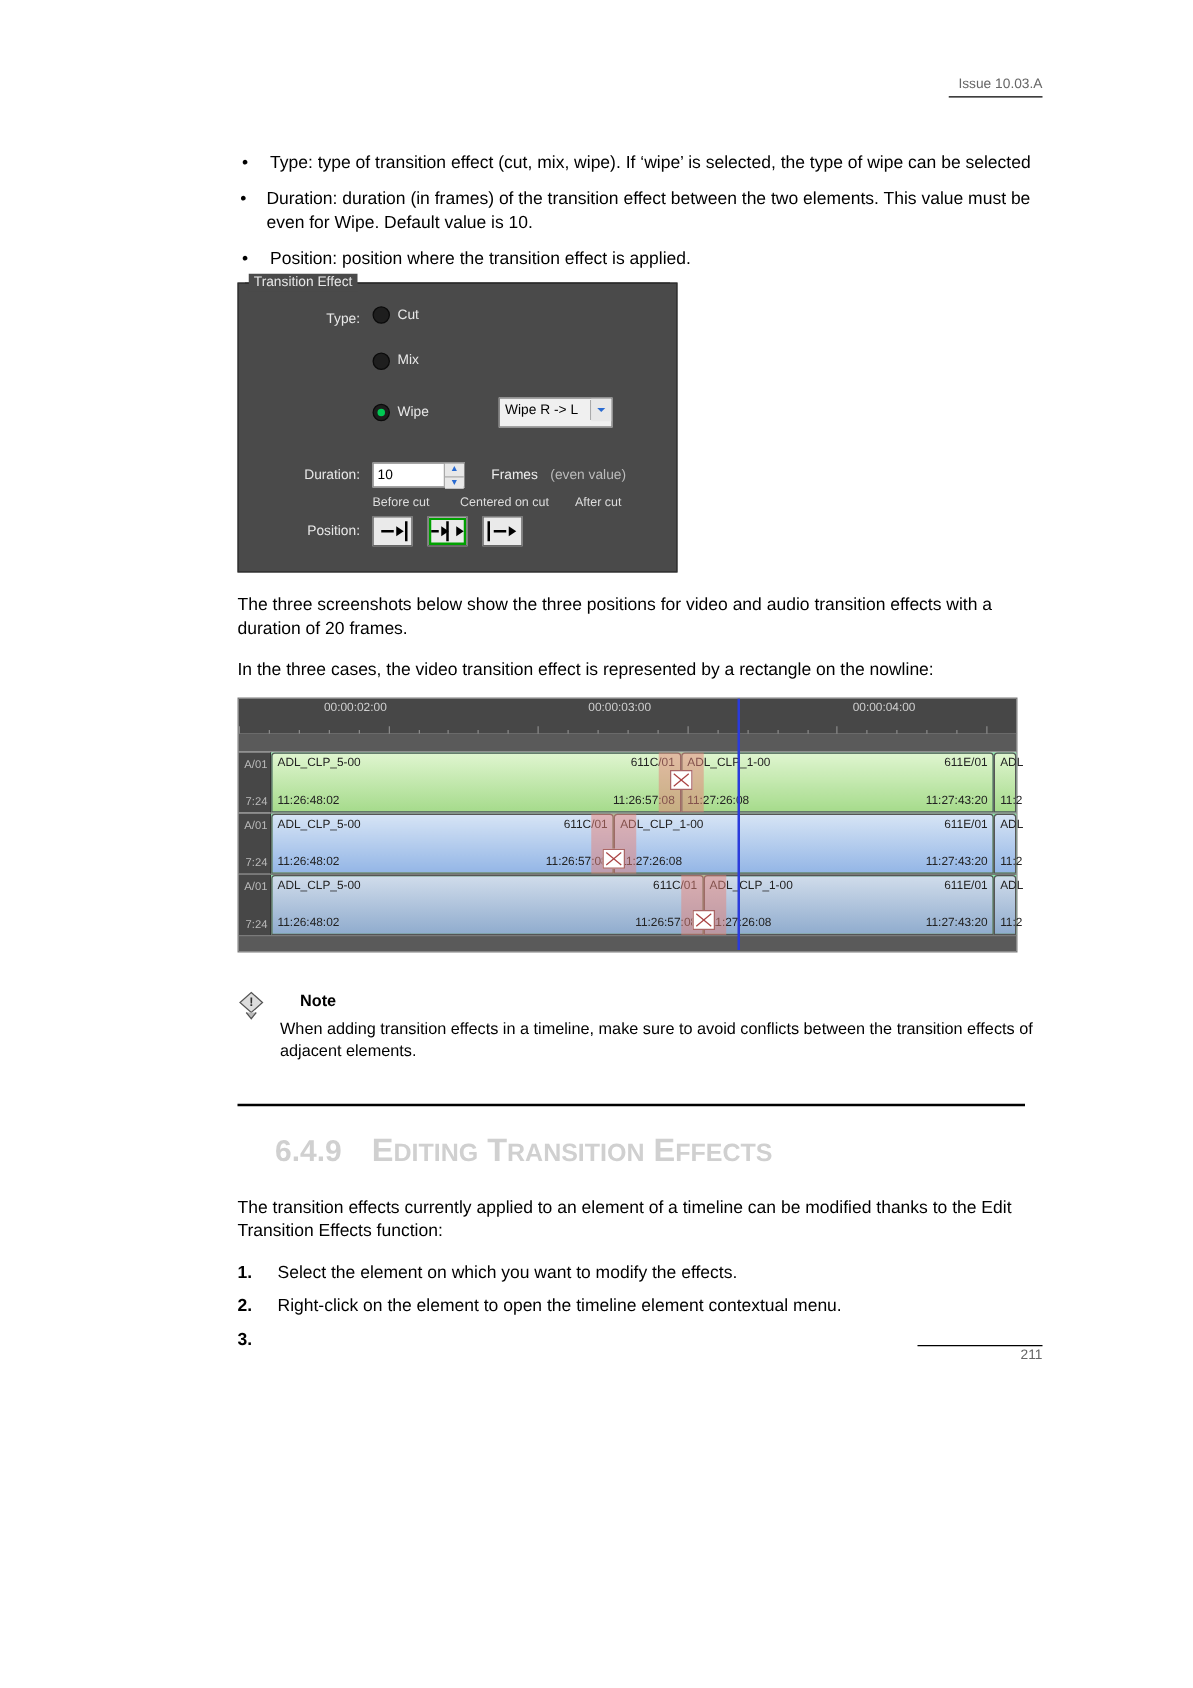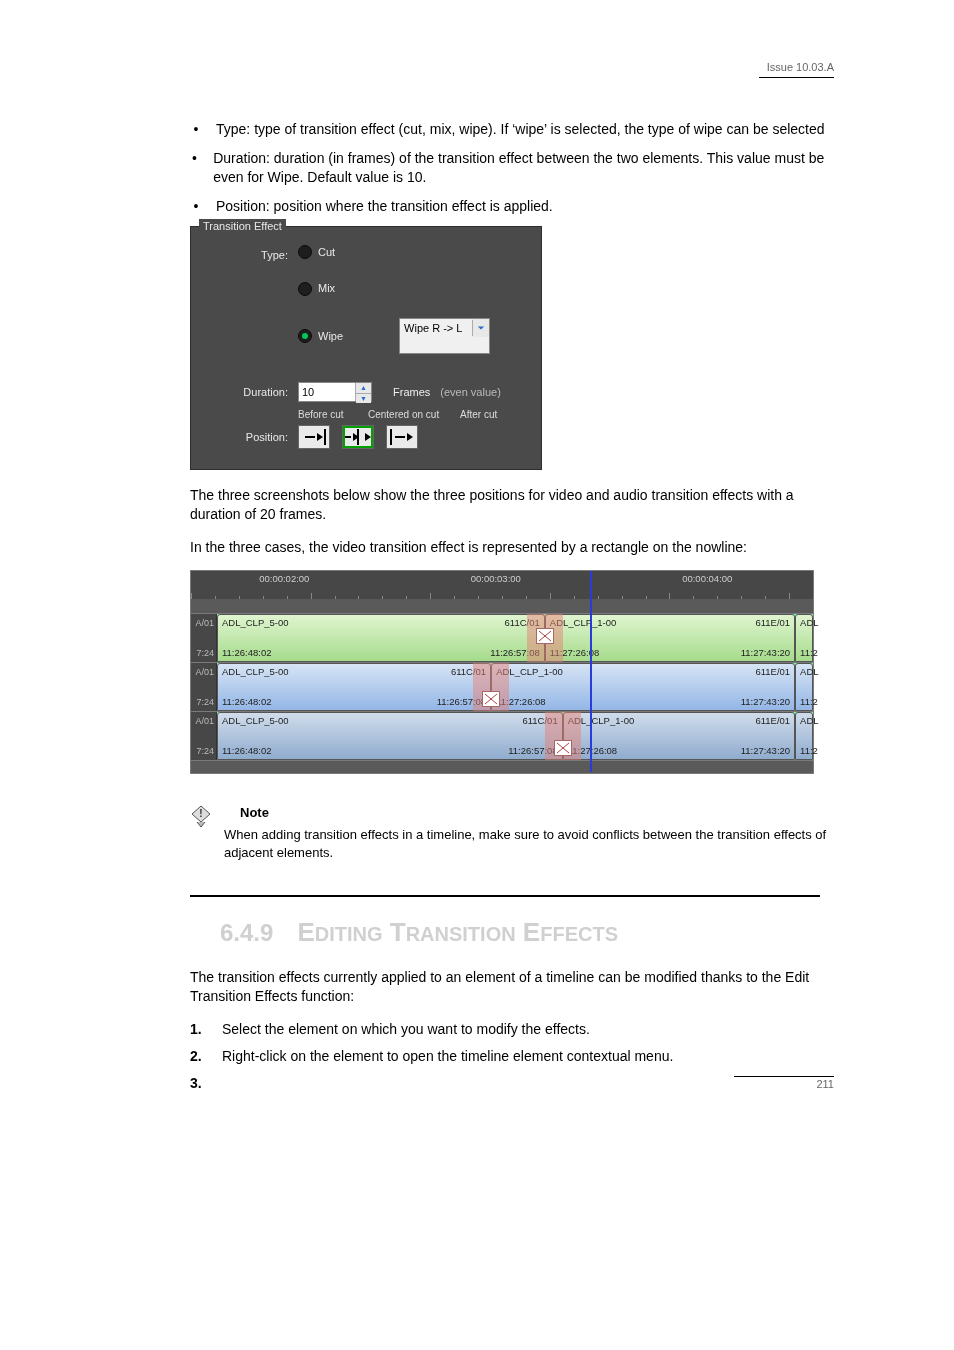--- a/index.html
+++ b/index.html
@@ -108,21 +108,21 @@
     background: transparent;
   }
   .radio-inner.selected { background: #00c853; }
   .wipe-select {
     margin-left: 50px;
     display: inline-flex;
     align-items: center;
     background: #f0f0f0;
     border: 1px solid #888;
     height: 18px;
-    padding: 0 0 16px 4px;
+    padding: 0 0 4px 4px;
     color: #000;
     font-size: 11px;
   }
   .wipe-select .sep {
     width: 1px; height: 16px; background: #aaa; margin-left: 10px;
   }
   .wipe-select .arrow {
     width: 16px; height: 18px; display: flex; align-items:center; justify-content:center;
     background: #e8e8e8;
     color: #2a6bd1;

